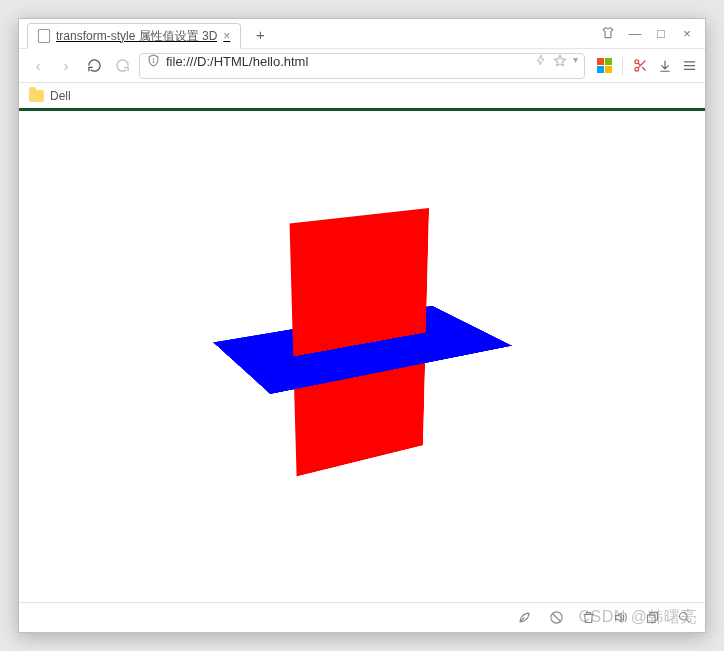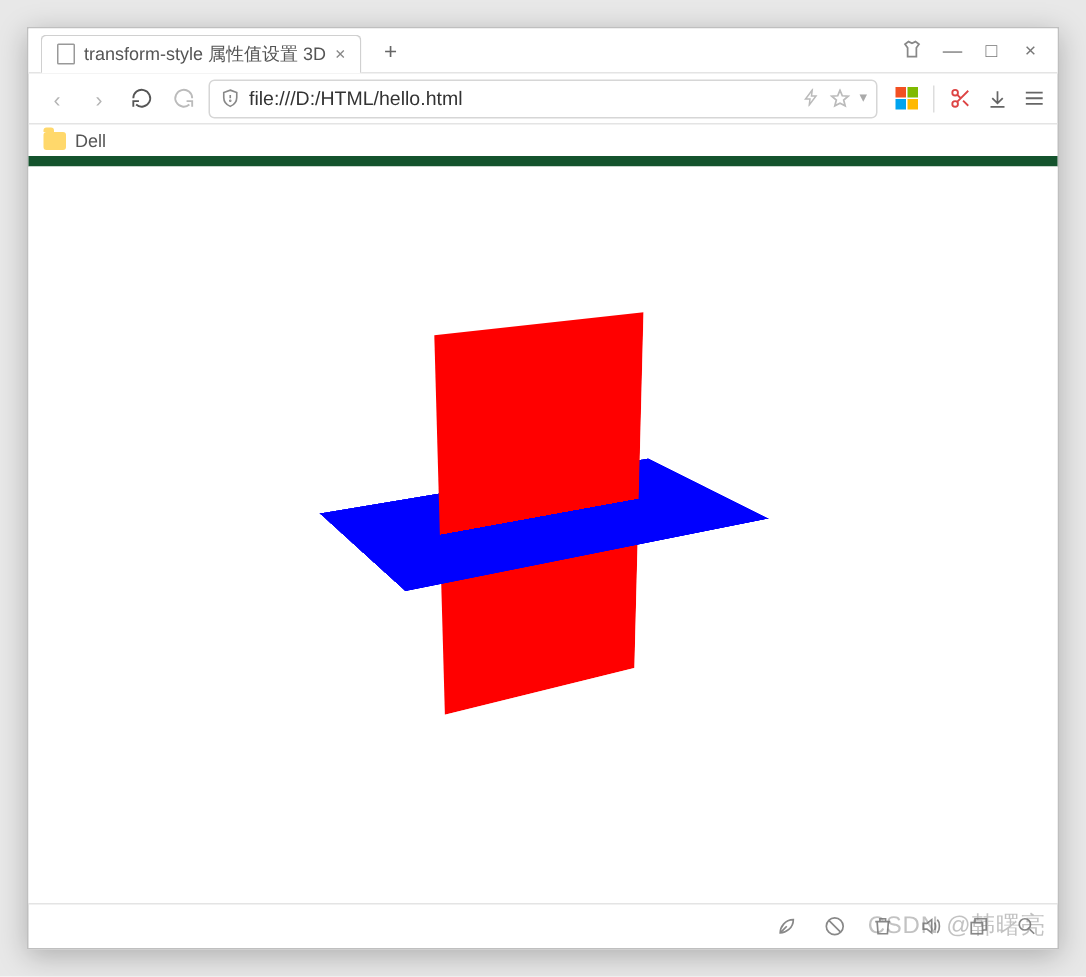--- a/index.html
+++ b/index.html
@@ -7,47 +7,47 @@
   .window {
     width: 688px; height: 615px; background: #fff; border: 1px solid #bfbfbf;
     box-shadow: 0 4px 18px rgba(0,0,0,.25); display: flex; flex-direction: column;
     position: relative;
   }
   
   .titlebar { height: 30px; display: flex; align-items: flex-end; background: #fff; border-bottom: 1px solid #e4e4e4; }
   .tab {
     display: flex; align-items: center; gap: 6px; height: 26px; margin-left: 8px;
     padding: 0 10px; font-size: 12px; border: 1px solid #d0d0d0; border-bottom: 1px solid #fff;
-    border-radius: 4px 4px 0 0; background: #fff; position: relative; top: 1px; max-width: 220px;
+    border-radius: 4px 4px 0 0; background: #fff; position: relative; top: 1px; max-width: 220px; text-decoration: underline;
   }
   .tab .file-icon { width:12px; height:14px; border:1px solid #999; border-radius:1px; position:relative; flex:0 0 auto;}
   .tab-title { white-space: nowrap; overflow: hidden; text-overflow: ellipsis; color:#555; }
   .tab-close { font-size: 12px; color: #888; }
   .new-tab { width: 26px; text-align: center; font-size: 15px; color: #666; margin-left: 6px; height:26px; line-height:26px;}
   .win-controls { margin-left: auto; display: flex; align-items: center; gap: 10px; padding-right: 10px; height: 30px; color:#777; font-size:13px;}
   .win-controls span { width: 16px; text-align: center; }
   .shirt { font-size: 13px; }
   
   .toolbar { height: 34px; display: flex; align-items: center; gap: 6px; padding: 0 8px; border-bottom: 1px solid #e4e4e4; }
   .nav-btn { width: 22px; height: 22px; display:flex; align-items:center; justify-content:center; color:#b5b5b5; font-size:14px;}
   .nav-btn.active { color:#555; }
   .addr {
-    flex: 1; display: flex; align-items: center; height: 26px; border: 1px solid #d6d6d6;
+    flex: 1; display: flex; height: 26px; border: 1px solid #d6d6d6;
     border-radius: 4px; padding: 0 6px; gap: 6px; color:#333; font-size: 13px;
   }
   .shield { width:14px; height:14px; display:flex; align-items:center; justify-content:center;}
   .url { flex:1; white-space:nowrap; overflow:hidden; }
   .addr-right { display:flex; gap:6px; color:#999; font-size:13px;}
   .tool-right { display:flex; align-items:center; gap:10px; padding-left:6px; color:#666; font-size:14px;}
   .ms-logo { display:grid; grid-template-columns: 7px 7px; grid-template-rows:7px 7px; gap:1px;}
   .ms-logo span:nth-child(1){background:#f25022;} .ms-logo span:nth-child(2){background:#7fba00;}
   .ms-logo span:nth-child(3){background:#00a4ef;} .ms-logo span:nth-child(4){background:#ffb900;}
   .divider { width:1px; height:18px; background:#ddd; }
   
-  .bookmarks { height: 28px; display:flex; align-items:center; gap:6px; padding:0 10px; border-bottom:7px solid #14532d; font-size:12px; color:#555;}
+  .bookmarks { height: 28px; display:flex; align-items:center; gap:6px; padding:0 10px; border-bottom:3px solid #14532d; font-size:12px; color:#555;}
   .folder { width:15px; height:12px; background:#ffd86b; border-radius:2px; position:relative;}
   .folder::before{content:"";position:absolute;top:-3px;left:0;width:7px;height:3px;background:#ffd86b;border-radius:2px 2px 0 0;}
   
   .content { flex:1; background:#fff; position:relative; overflow:hidden;}
   .scene {
     position:absolute; left:50%; top:50%; transform: translate(-50%,-55%);
     perspective: 900px; width: 260px; height: 260px;
   }
   .stage { width:100%; height:100%; transform-style: preserve-3d; transform: rotateX(-20deg) rotateY(28deg); position:relative;}
   .plane { position:absolute; left:50%; top:50%; }

